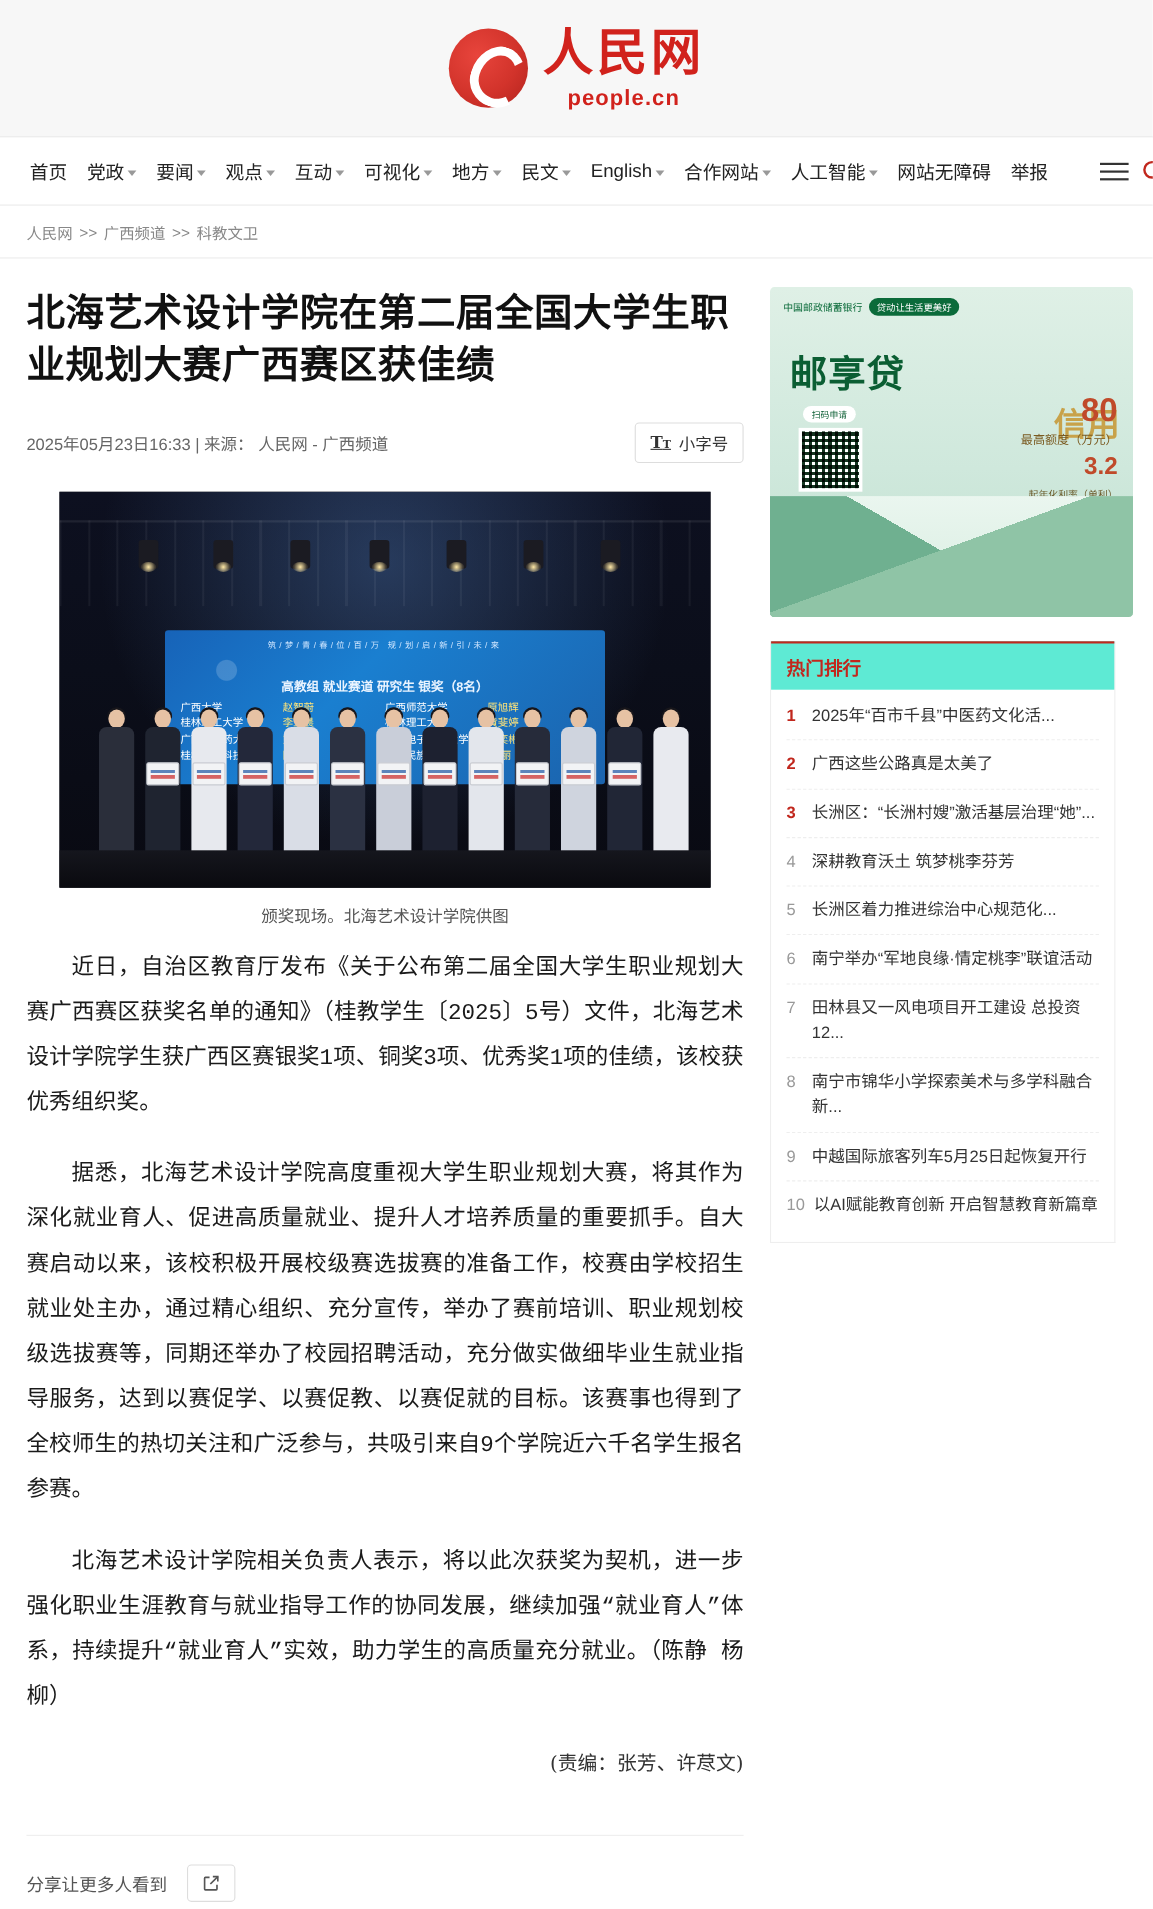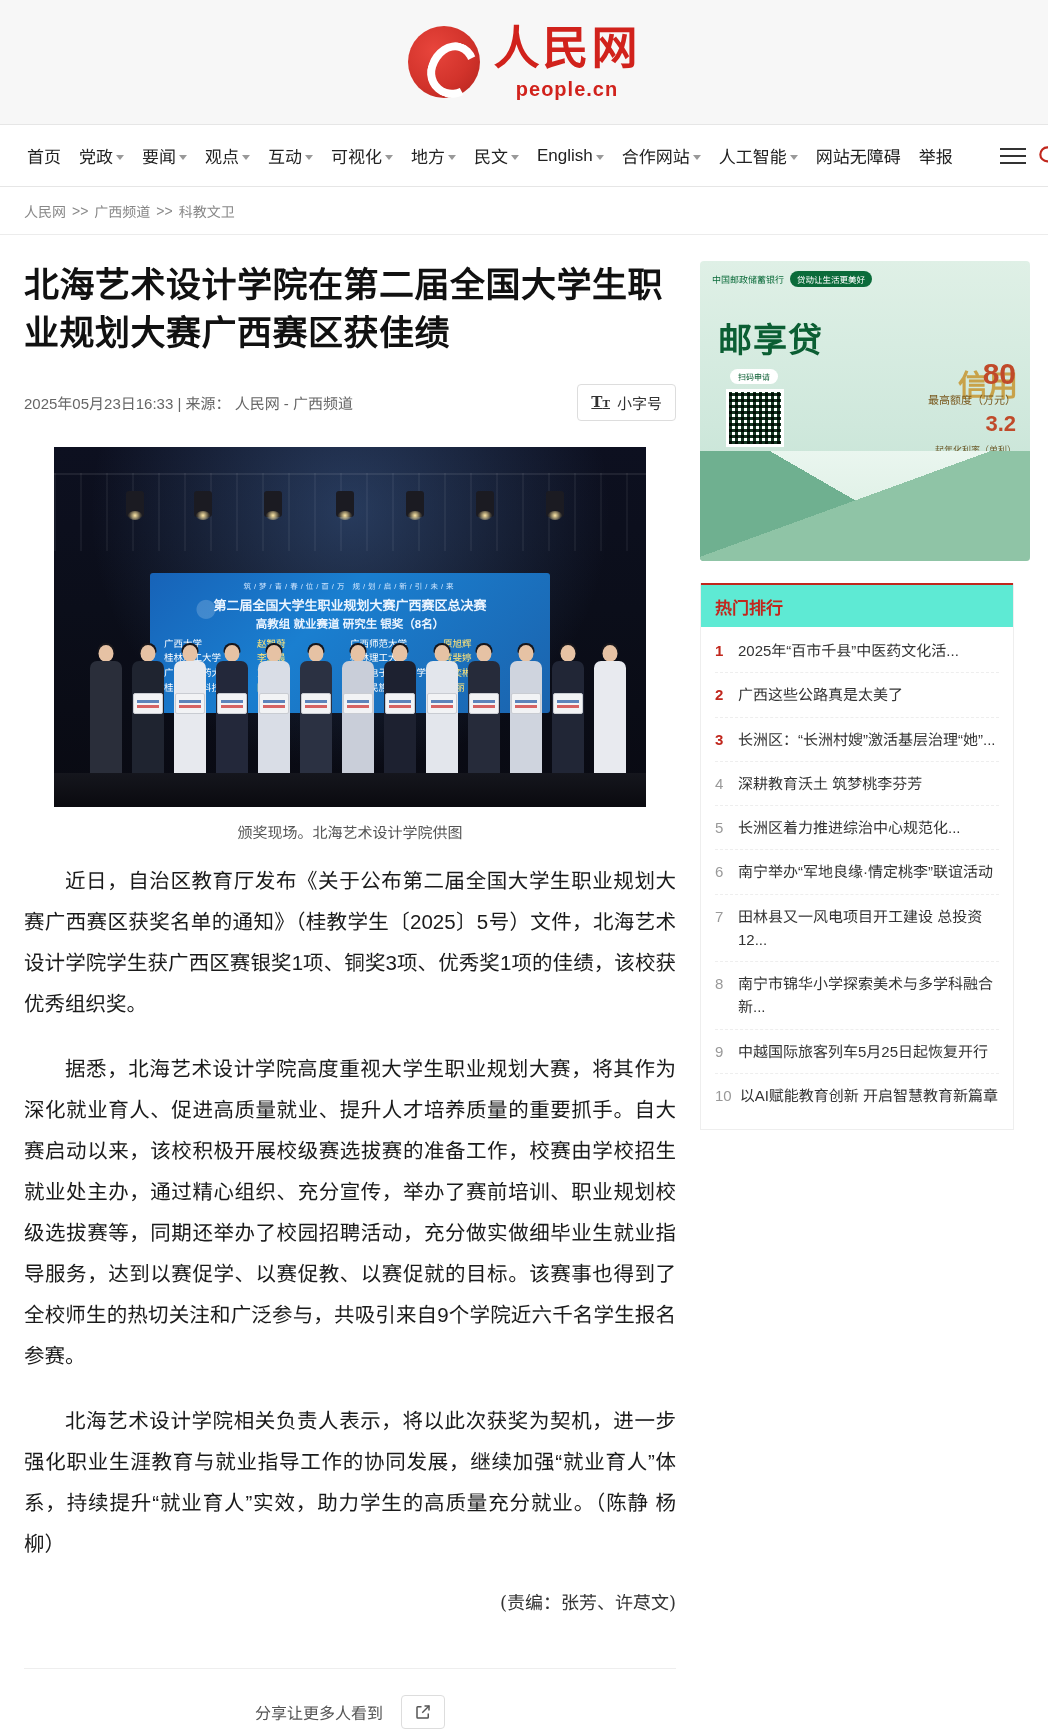--- a/index.html
+++ b/index.html
@@ -174,30 +174,30 @@
   .floor {
     position: absolute; left: 0; right: 0; bottom: 0; height: 34px;
     background: linear-gradient(#15161d, #0a0a0f);
   }
   .caption {
     text-align: center; font-size: 15px; color: #555; margin-top: 14px;
     font-family: "DejaVu Serif", "Liberation Serif", serif;
   }
 
   p.body-text {
-    font-family: Liberation Sans, sans-serif;
+    font-family: Liberation Mono, monospace;
     font-size: 20.5px; line-height: 2.0; color: #1a1a1a;
     margin: 0 0 24px 0; text-align: justify; text-indent: 2em;
   }
   p.editor {
     font-family: "DejaVu Serif", "Liberation Serif", serif;
     font-size: 18px; color: #333; text-align: right; margin: 10px 0 0 0;
   }
   .share {
-    display: flex; align-items: center; justify-content: center; gap: 18px;
+    display: flex; align-items: center; justify-content: flex-start; gap: 18px;
     margin-top: 54px; border-top: 1px solid #eee; padding-top: 26px;
   }
   .share-label { font-size: 16px; color: #555; }
   .share-btn {
     width: 44px; height: 34px; border: 1px solid #ddd; border-radius: 4px;
     display: flex; align-items: center; justify-content: center; cursor: pointer;
   }
 
   
   .ad {
@@ -382,21 +382,20 @@
         <div class="lamp" style="left:140px"></div>
         <div class="lamp" style="left:210px"></div>
         <div class="lamp" style="left:282px"></div>
         <div class="lamp" style="left:352px"></div>
         <div class="lamp" style="left:422px"></div>
         <div class="lamp" style="left:492px"></div>
 
         <div class="screen">
           <div class="dots"></div>
           <div class="s-line s0">筑/梦/青/春/位/百/万    规/划/启/新/引/未/来</div>
-          <div class="s-line s1">第二届全国大学生职业规划大赛广西赛区总决赛</div>
           <div class="s-line s2">高教组  就业赛道  研究生  银奖（8名）</div>
           <div class="cols">
             <div class="col c1" style="white-space:pre-line">广西大学
 桂林理工大学
 广西中医药大学
 桂林电子科技大学</div>
             <div class="col c2" style="white-space:pre-line">赵智蔚
 李亚晨
 熊常州
 陈 鹏</div>

